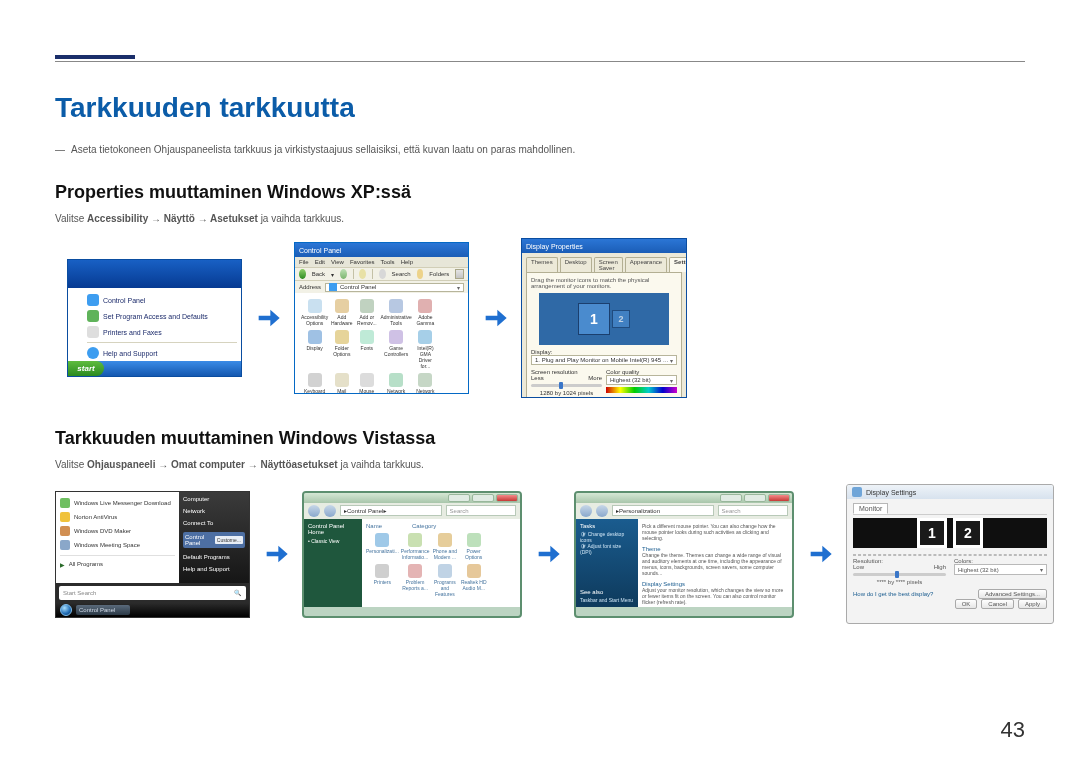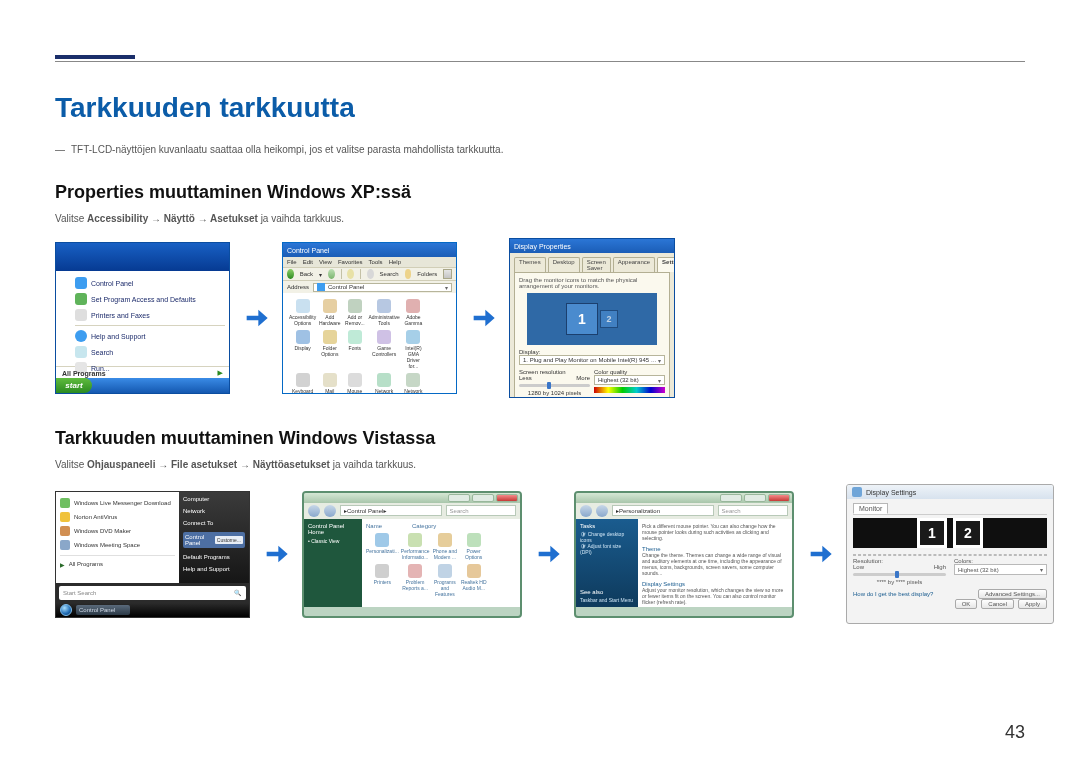--- a/index.html
+++ b/index.html
@@ -82,22 +82,23 @@
     background: linear-gradient(#2b76d6, #1b5db6);
     color: #fff;
     height: 14px;
     display:flex;align-items:center;
     padding: 0 4px;
     font-size: 7px;
   }
 
   
   .xp-start {
-    width: 175px; height: 152px;
+    width: 175px; height: 118px;
     border-color: #0a4da0;
+    margin-left: 12px;
   }
   .xp-start .top {
     height: 28px;
     background: linear-gradient(#1860c4, #063a92);
   }
   .xp-start .body {
     display:flex; height: 95px;
     background:#fff;
   }
   .xp-start .left { width: 15px; background:#ffffff; }
@@ -241,37 +242,37 @@
   .vis-ds .drop{border:1px solid #b9b9b9;background:#fff;height:11px;display:flex;align-items:center;justify-content:space-between;padding:0 3px;}
   .vis-ds .link{color:#1a5c8f;}
   .vis-ds .btnrow{display:flex;gap:4px;justify-content:flex-end;margin-top:auto;}
   .vis-ds .wbtn{border:1px solid #a9a9a9;background:linear-gradient(#fefefe,#e6e6e6);font-size:6px;padding:1px 6px;border-radius:2px;}
 
   .page-number {
     position: absolute;
     right: 55px;
     bottom: 20px;
     color: #333;
-    font-size: 18px;
+    font-size: 22px;
   }
   .chev{font-size:6px;color:#666;}
 </style>
 </head>
 <body>
 
 <div class="top-rule-container">
   <div class="top-rule-thick"></div>
   <div class="top-rule-thin"></div>
 </div>
 
 <h1 class="main-title">Tarkkuuden tarkkuutta</h1>
 
 <ul class="dash-list">
   <li class="dash-item">
-      <span>TFT-LCD-näyttöjen kuvanlaatu saattaa olla heikompi, jos et valitse parasta mahdollista tarkkuutta.</span>
+      <span>Aseta tietokoneen Ohjauspaneelista tarkkuus ja virkistystaajuus sellaisiksi, että kuvan laatu on paras mahdollinen.</span>
     </li>
 </ul>
 
 <h2 class="sub-title">Properties muuttaminen Windows XP:ssä</h2>
 <p class="instr">
   <span>Valitse </span><b>Accessibility → Näyttö → Asetukset</b><span> ja vaihda tarkkuus.</span>
 </p>
 
 <div class="row">
 
@@ -477,21 +478,21 @@
         </div>
       </div>
 
     </div>
 
   </div>
 </div>
 
 <h2 class="sub-title">Tarkkuuden muuttaminen Windows Vistassa</h2>
 <p class="instr">
-  <span>Valitse </span><b>Ohjauspaneeli → File asetukset → Näyttöasetukset</b><span> ja vaihda tarkkuus.</span>
+  <span>Valitse </span><b>Ohjauspaneeli → Omat computer → Näyttöasetukset</b><span> ja vaihda tarkkuus.</span>
 </p>
 
 <div class="row">
 
   <div class="shot vis-start visshot">
     <div class="menu">
       <div class="left">
         <div class="item">
             <span class="ic" style="background:#6fbf61"></span>
             <span>Windows Live Messenger Download</span>

